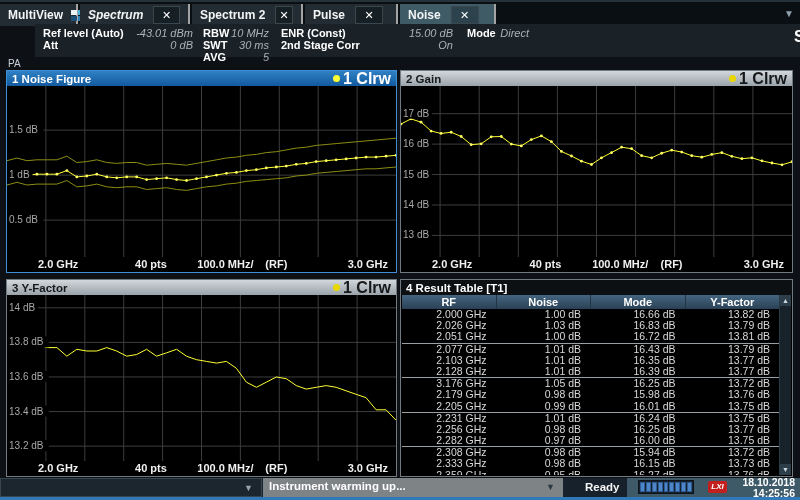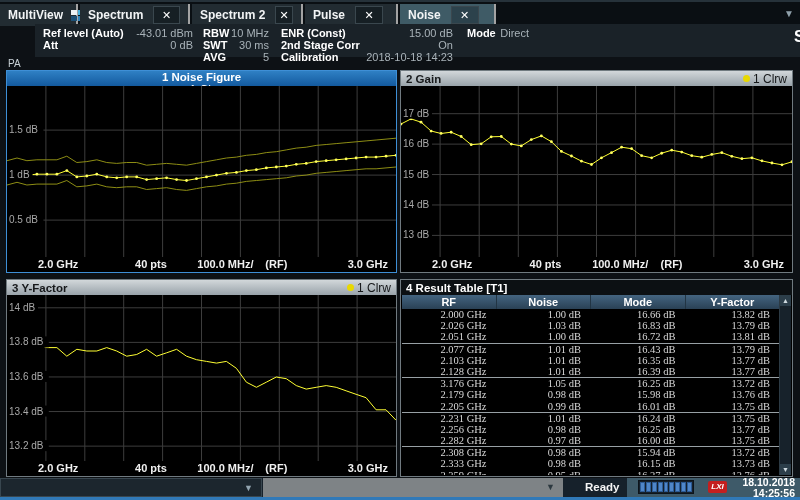--- a/index.html
+++ b/index.html
@@ -14,45 +14,45 @@
   .tab-close{margin-left:10px;width:26px;height:16px;background:#161f24;border:1px solid #3a474e;
     display:flex;align-items:center;justify-content:center;font-size:11px;font-weight:bold;color:#fff;}
   .tab.active .tab-close{background:#2c424c;}
   .mv-icon{display:grid;grid-template-columns:6px 6px;grid-template-rows:5px 5px;gap:1px;margin-left:8px;}
   .mv-icon i{display:block;}
   .tabbar-dd{position:absolute;right:6px;top:6px;color:#8fa0aa;font-size:10px;}
   
   .infobar{position:absolute;left:0;top:24px;width:800px;height:33px;background:#1a2228;font-size:11px;margin-left:35px;}
   .kv{position:absolute;display:flex;justify-content:space-between;line-height:11px;}
   .kv b{color:#fff;font-weight:bold;white-space:nowrap;}
-  .kv span{color:#a9b3b9;white-space:nowrap;text-align:right;}
+  .kv span{color:#a9b3b9;white-space:nowrap;text-align:right;font-style:italic;}
   .sgl{position:absolute;right:8px;top:4px;font-weight:bold;font-size:16px;color:#fff;}
   .pa-row{position:absolute;left:8px;top:58px;font-size:10px;color:#c9d2d7;}
   
   .panel{position:absolute;box-sizing:border-box;border:1px solid #707a80;background:#000;}
   .panel.selected{border:1px solid #3e8fd6;}
   .ptitle{height:15px;display:flex;align-items:center;justify-content:space-between;
     padding:0 5px;font-size:11.5px;font-weight:bold;}
-  .ptitle.blue{background:linear-gradient(#2f80c4,#135a9f);color:#fff;flex-direction:column;}
+  .ptitle.blue{background:linear-gradient(#2f80c4,#135a9f);color:#fff;}
   .ptitle.gray{background:linear-gradient(#d2d7da,#99a3aa);color:#16181a;gap:12px;}
   .ptitle.dark{background:#0c1013;color:#fff;justify-content:flex-start;}
-  .legend{display:flex;align-items:center;font-weight:normal;font-size:12px;gap:3px;text-align:right;}
+  .legend{display:flex;align-items:center;font-weight:bold;font-size:16px;gap:3px;text-align:right;}
   .legend .dot{width:7px;height:7px;border-radius:50%;}
   .chart{position:absolute;left:0;right:0;background:#000;}
   .chart svg{position:absolute;inset:0;}
   .cfooter{position:absolute;left:0;right:0;bottom:0;height:15px;background:#000;font-size:11px;font-weight:bold;color:#f0f0f0;}
   .cfooter span{position:absolute;top:1px;white-space:nowrap;margin-left:23px;}
   .fx1{left:8px}.fx2{left:27%}.fx3{left:43%}.fx4{left:60.5%}.fx5{right:8px}
   
   .thead{position:absolute;left:1px;right:12px;top:15px;height:14px;display:flex;
     background:linear-gradient(#446480,#2a4155);font-size:11px;font-weight:bold;color:#fff;}
   .thead span{flex:1;text-align:center;line-height:14px;border-right:1px solid #223544;}
   .tbody{position:absolute;left:1px;right:12px;top:29px;bottom:1px;overflow:hidden;background:#000;}
   .trow{display:flex;height:11.2px;line-height:11.5px;font-size:10.5px;color:#d9d9d9;}
-  .trow span{flex:1;text-align:right;padding-right:10px;white-space:nowrap;font-family:Liberation Serif, serif;}
+  .trow span{flex:1;text-align:right;padding-right:10px;white-space:nowrap;}
   .trow.sep{border-bottom:1px solid #98a0a5;}
   .vscroll{position:absolute;right:1px;top:15px;bottom:1px;width:11px;background:#17222b;border-left:1px solid #2c3a44;}
   .sarrow{position:absolute;left:0;width:11px;height:11px;background:#2c3e4a;color:#cfdae0;
     font-size:7px;text-align:center;line-height:11px;}
   
   .statusbar{position:absolute;left:0;top:478px;width:800px;height:22px;background:#16212b;}
   .msg-select{position:absolute;left:0;top:0;width:262px;height:19px;background:#1c262e;border:1px solid #38464f;box-sizing:border-box;}
   .msg-select .dd{position:absolute;right:8px;top:4px;color:#93a5b0;font-size:9px;}
   .msg-bar{position:absolute;left:263px;top:0;width:300px;height:19px;background:#7e8386;}
   .msg-text{position:absolute;left:6px;top:2px;font-size:11.5px;font-weight:bold;color:#fdfdfd;white-space:nowrap;}
@@ -76,21 +76,21 @@
     <div id="tabs-host">
         <div class="tab" style="left: 0px; width: 78px;">
           <span class="tab-label">MultiView</span>
           <span class="mv-icon">
             <i style="background: rgb(238, 243, 245);"></i>
             <i style="background: rgb(73, 178, 222);"></i>
             <i style="background: rgb(28, 80, 118);"></i>
             <i style="background: rgb(47, 128, 182);"></i>
           </span>
         </div>
-        <div class="tab" style="left: 80px; width: 110px;">
+        <div class="tab" style="left: 80px; width: 110px; font-style: italic;">
           <span class="tab-label">Spectrum</span>
           <span class="tab-close">✕</span>
         </div>
         <div class="tab" style="left: 192px; width: 111px;">
           <span class="tab-label">Spectrum 2</span>
           <span class="tab-close">✕</span>
         </div>
         <div class="tab" style="left: 305px; width: 93px;">
           <span class="tab-label">Pulse</span>
           <span class="tab-close">✕</span>
@@ -124,24 +124,20 @@
       <b>AVG</b>
       <span>5</span>
     </div>
     <div class="kv" style="left:246px;top:4px;width:172px">
       <b>ENR (Const)</b>
       <span>15.00 dB</span>
     </div>
     <div class="kv" style="left:246px;top:16px;width:172px">
       <b>2nd Stage Corr</b>
       <span>On</span>
-    </div>
-    <div class="kv" style="left:246px;top:28px;width:172px">
-      <b>Calibration</b>
-      <span>2018-10-18 14:23</span>
     </div>
     <div class="kv" style="left:432px;top:4px;width:62px">
       <b>Mode</b>
       <span>Direct</span>
     </div>
     <div class="sgl">SGL</div>
   </div>
 
   <div class="pa-row">PA</div>
 
@@ -465,20 +461,21 @@
       <div class="sarrow" style="top:0">▲</div>
       <div class="sarrow" style="bottom:0">▼</div>
     </div>
   </div>
 
   <div class="statusbar">
     <div class="msg-select">
       <span class="dd">▼</span>
     </div>
     <div class="msg-bar">
+      <span class="msg-text">Instrument warming up...</span>
       <span class="dd">▼</span>
     </div>
     <div class="ready">Ready</div>
     <div class="steel">
       <div class="progress" id="progress-host">
           <i></i>
           <i></i>
           <i></i>
           <i></i>
           <i></i>

